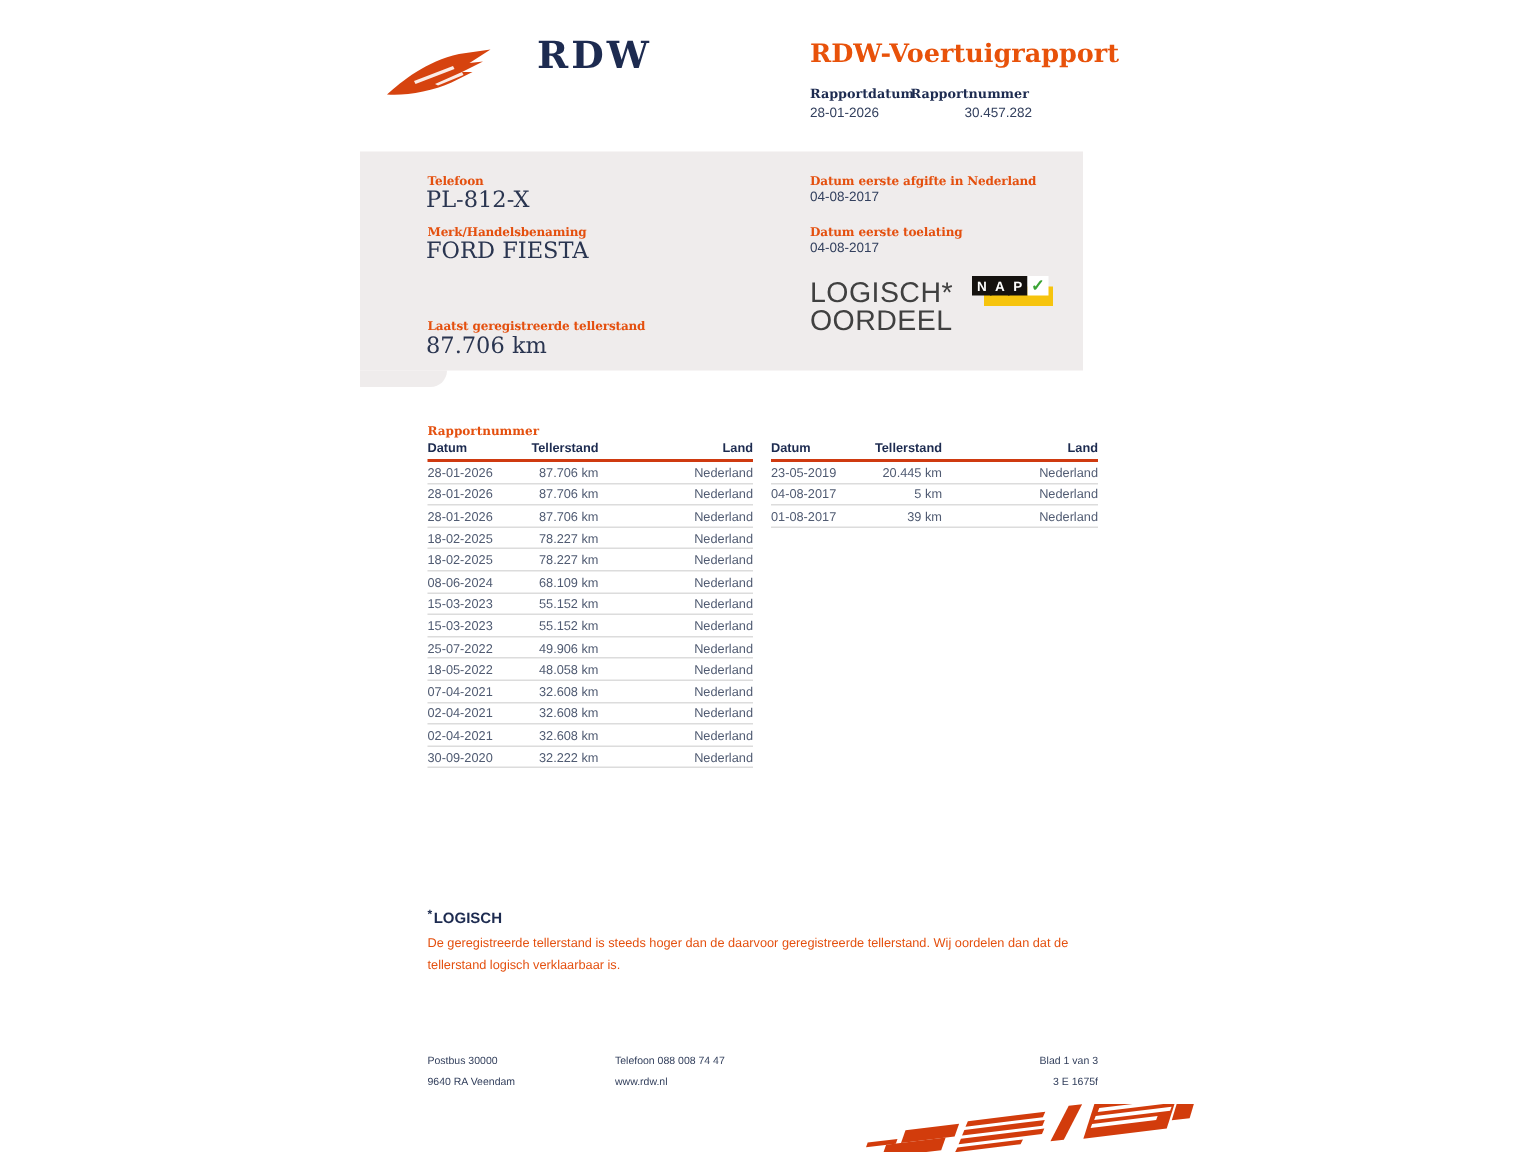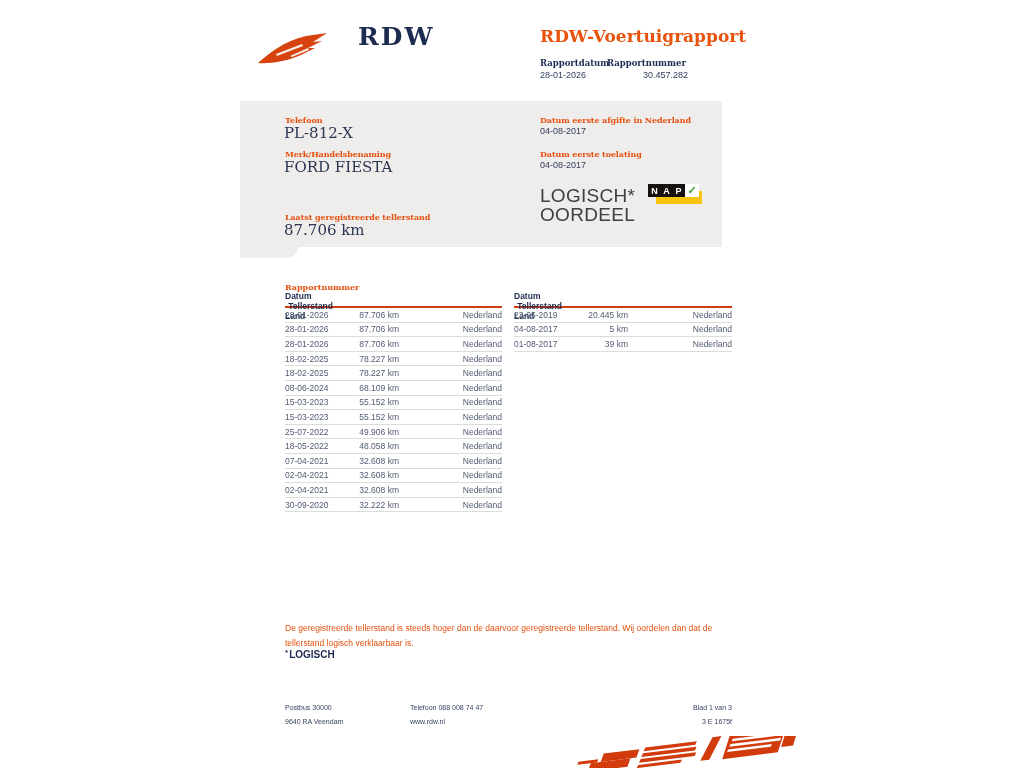--- a/index.html
+++ b/index.html
@@ -47,30 +47,30 @@
     color:#3aa435;font-weight:bold;font-size:11px;display:flex;align-items:center;
     justify-content:center;}
 
   
   .section-title{
     left:285px;top:282px;font-family:"DejaVu Serif",serif;font-weight:bold;
     font-size:8px;color:#e4500f;
   }
   .mtable{width:217px;font-size:8.5px;color:#505b72;}
   .mtable .thead{
-    display:flex;height:13px;align-items:flex-start;padding-bottom:2px;
-    border-bottom:2px solid #cf3a10;font-weight:bold;color:#1d2b50;flex-direction:column;
+    display:flex;height:13px;align-items:center;padding-bottom:2px;
+    border-bottom:2px solid #cf3a10;font-weight:bold;color:#1d2b50;
   }
   .trow{display:flex;height:13.6px;align-items:center;border-bottom:1px solid #dcdcdc;}
   .c-datum{width:66px;text-align:left;}
   .c-stand{width:48px;text-align:right;}
   .c-land{flex:1;text-align:right;}
 
   
-  .fn-title{left:285px;top:605px;color:#1d2b50;font-weight:bold;font-size:10px;margin-top:43px;}
+  .fn-title{left:285px;top:605px;color:#1d2b50;font-weight:bold;font-size:10px;}
   .fn-title .ast{font-size:8px;vertical-align:3px;margin-right:1px;}
   .fn-body{
     left:285px;top:621px;width:428px;font-size:8.5px;color:#e4500f;line-height:15px;
   }
 
   
   .foot{font-size:7px;color:#323f5c;line-height:14px;}
   .foot-right{text-align:right;}
 </style>
 </head>

